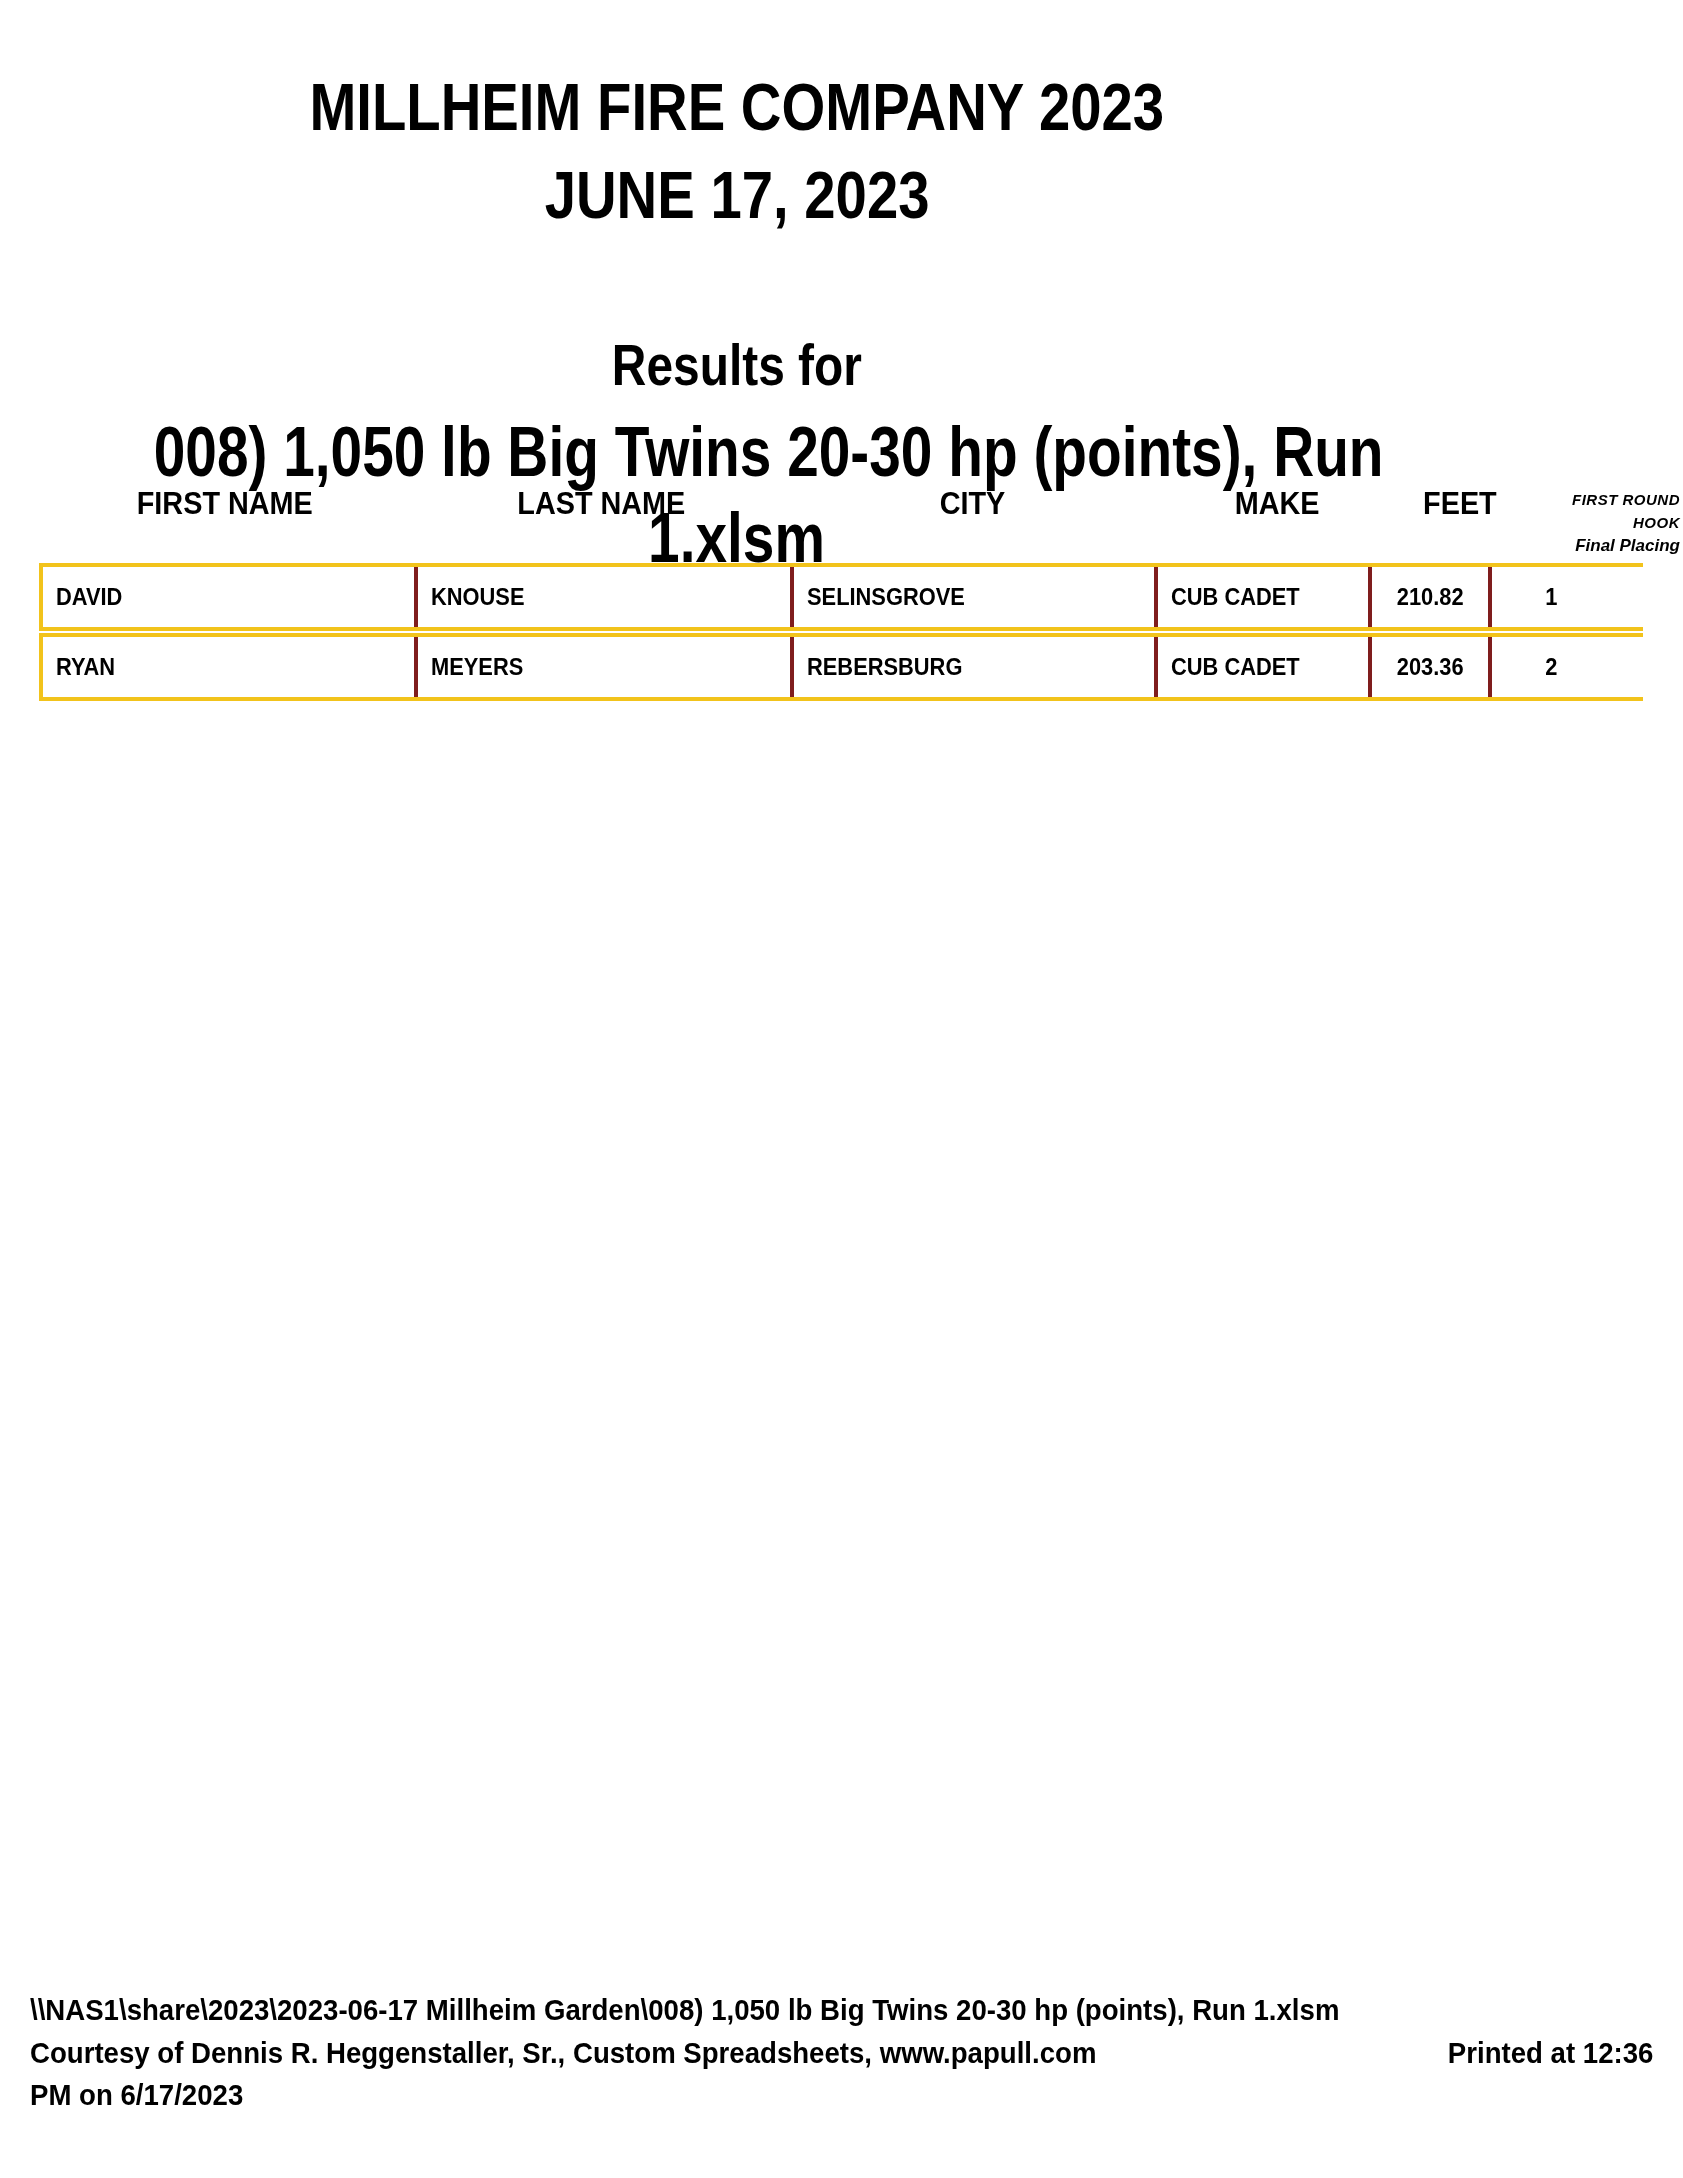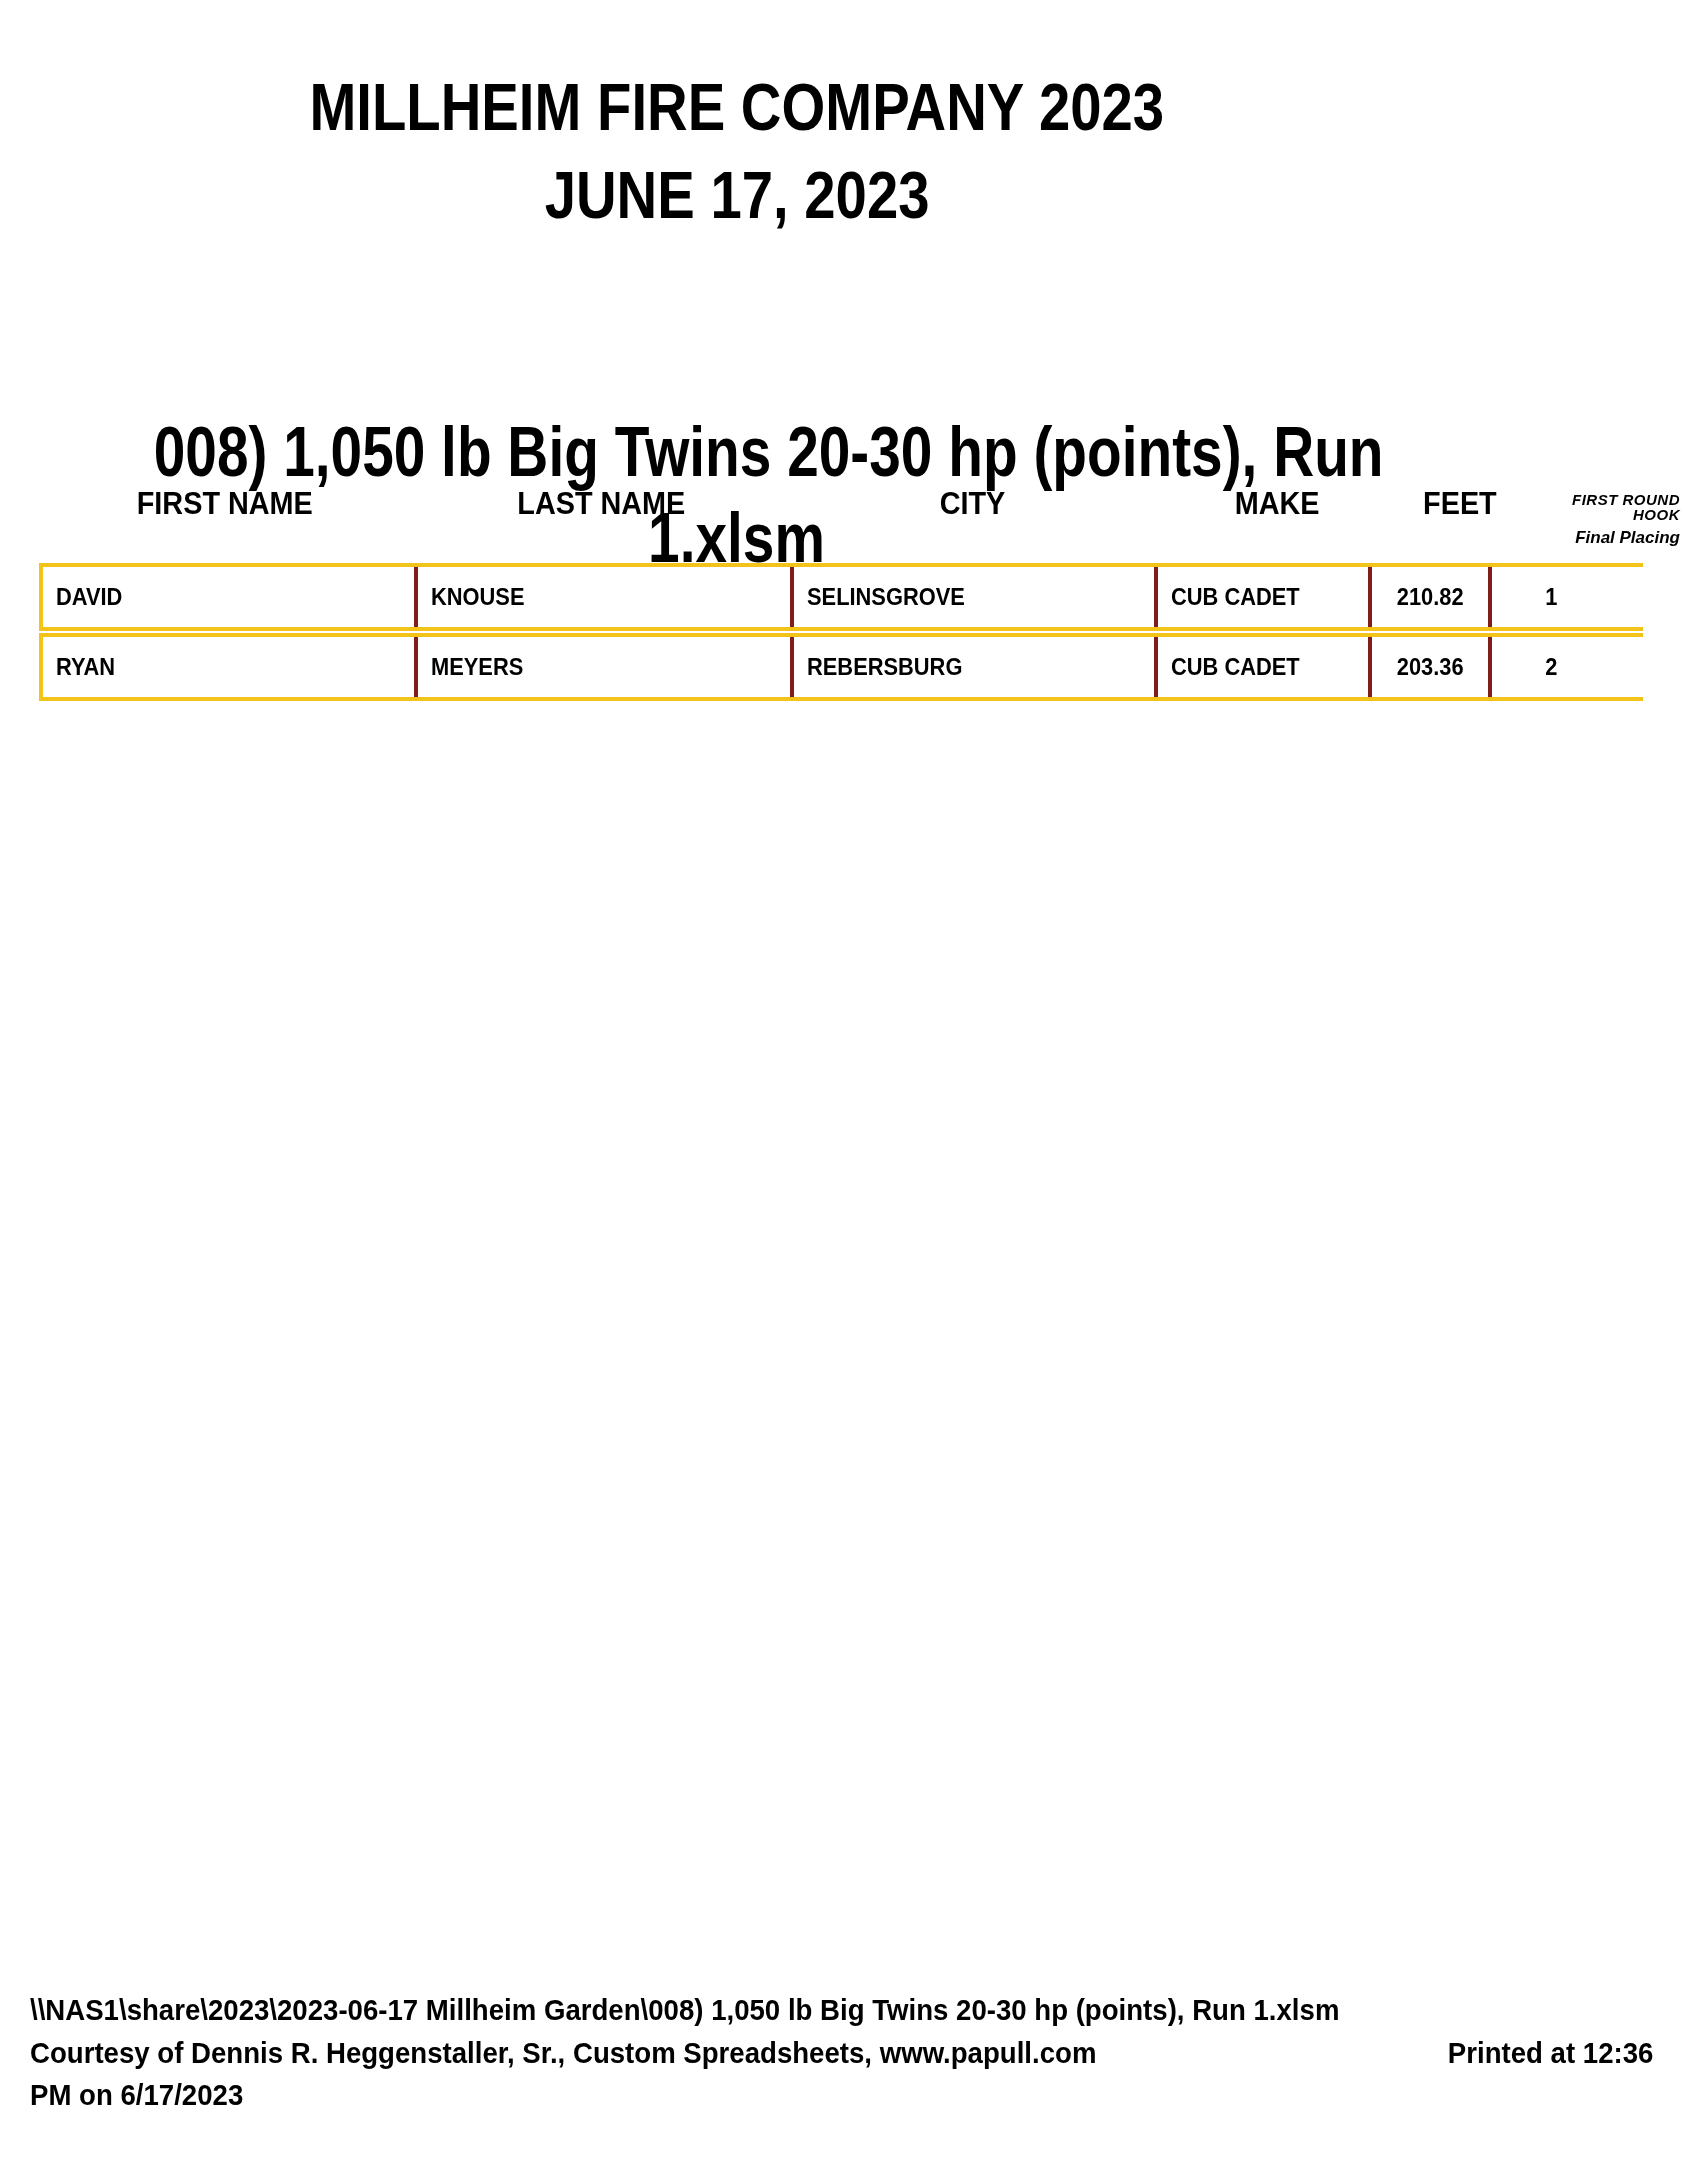--- a/index.html
+++ b/index.html
@@ -25,21 +25,21 @@
   .tClass1{top:416px;font-size:71px;}
   .tClass2{top:502px;font-size:71px;}
   .tClass1 .cond,.tClass2 .cond{transform:scaleX(0.80);}
 
   .colhead{position:absolute;top:487px;width:297px;text-align:center;font-size:32px;line-height:1;}
   .colhead .cond{transform:scaleX(0.90);}
   .ch1{left:76px;} .ch2{left:453px;} .ch3{left:824px;} .ch4{left:1129px;} .ch5{left:1311px;}
 
   .hookhead{position:absolute;left:1482px;top:492px;width:198px;text-align:right;line-height:1;font-style:italic;}
   .hookhead .hh1{font-size:15px;letter-spacing:0.5px;}
-  .hookhead .hh2{font-size:15px;letter-spacing:0.5px;}
+  .hookhead .hh2{font-size:15px;margin-top:8px;letter-spacing:0.5px;}
   .hookhead .hh3{font-size:17px;margin-top:7px;}
 
   .gtable{position:absolute;left:39px;top:563px;width:1604px;}
   .trow{
     display:flex;
     box-sizing:border-box;
     height:68px;
     border:4px solid #F2C31B;
     border-right:none;
     background:#ffffff;
@@ -65,20 +65,21 @@
   .f3{top:2077px;}
   .printed{position:absolute;right:30px;top:2035px;font-size:30px;line-height:1.2;}
 </style>
 </head>
 <body>
 
 <div class="page">
 
   <div class="centerline t1"><span class="cond">MILLHEIM FIRE COMPANY 2023</span></div>
   <div class="centerline t2"><span class="cond">JUNE 17, 2023</span></div>
+  <div class="centerline tResults"><span class="cond">Results for</span></div>
   <div class="centerline tClass1"><span class="cond">008) 1,050 lb Big Twins 20-30 hp (points), Run</span></div>
   <div class="centerline tClass2"><span class="cond">1.xlsm</span></div>
 
   <div class="colhead ch1"><span class="cond">FIRST NAME</span></div>
   <div class="colhead ch2"><span class="cond">LAST NAME</span></div>
   <div class="colhead ch3"><span class="cond">CITY</span></div>
   <div class="colhead ch4"><span class="cond">MAKE</span></div>
   <div class="colhead ch5"><span class="cond">FEET</span></div>
 
   <div class="hookhead">

